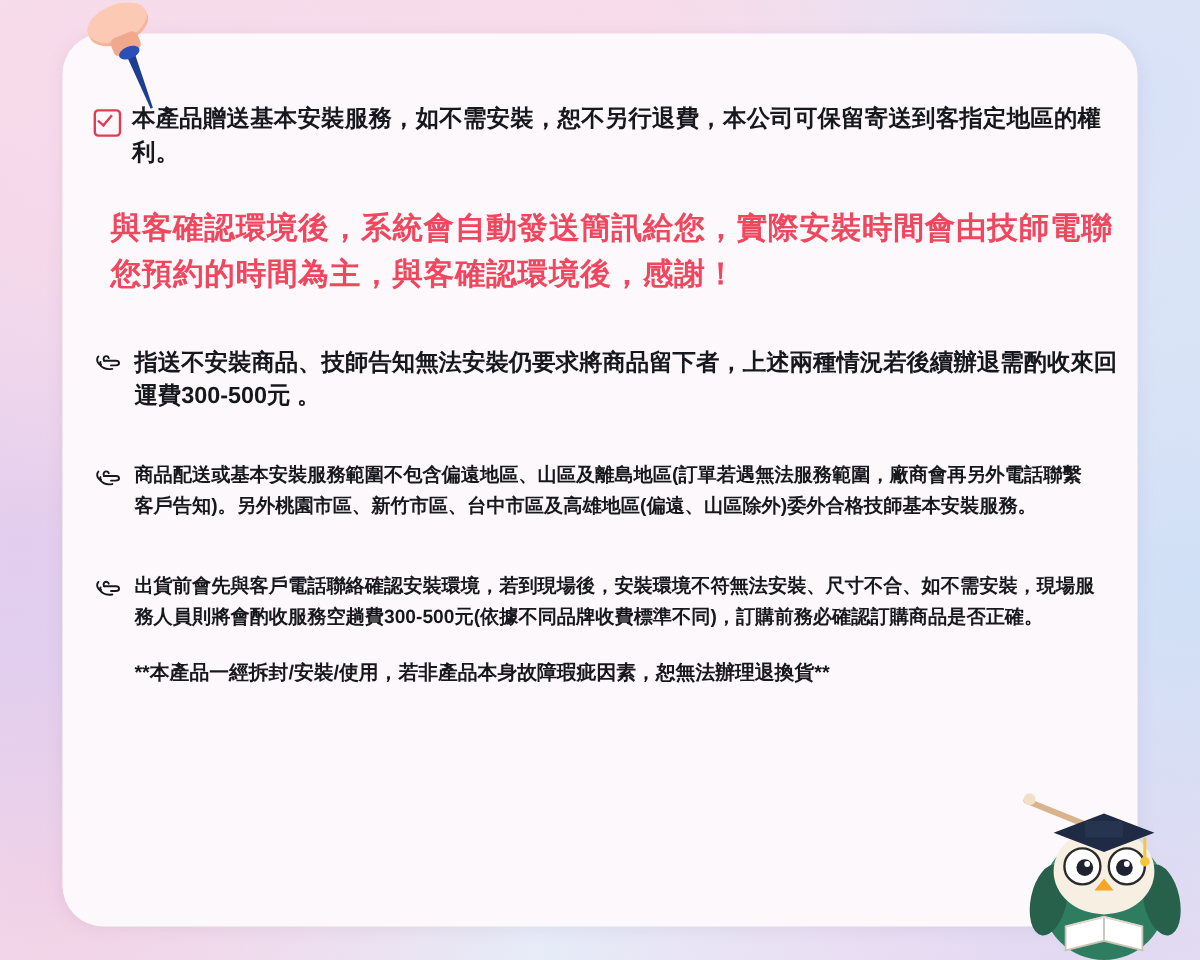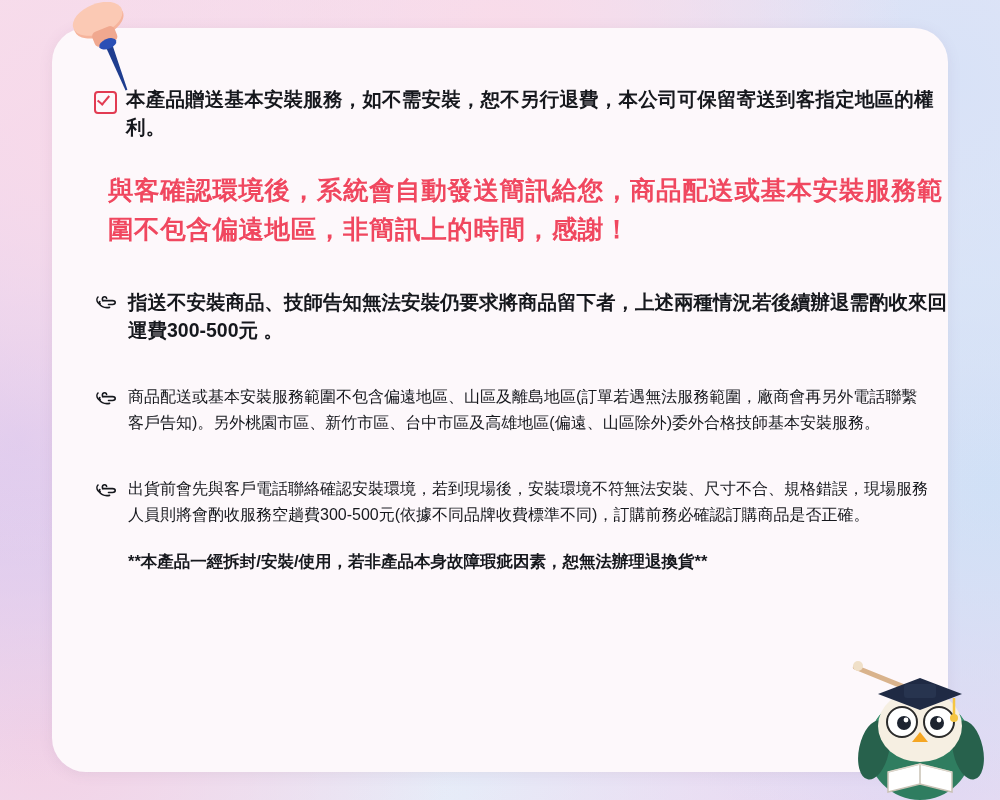--- a/index.html
+++ b/index.html
@@ -33,21 +33,21 @@
     left: 52px;
     top: 28px;
     width: 896px;
     height: 744px;
     background: #fdf8fb;
     border-radius: 34px;
     box-shadow: 0 2px 14px rgba(120, 90, 130, 0.10);
   }
   .content {
     position: absolute;
-    left: 94px;
+    left: 78px;
     top: 86px;
     width: 860px;
   }
 
   
   .check-row {
     display: flex;
     align-items: flex-start;
     margin-bottom: 6px;
   }
@@ -110,21 +110,21 @@
   .hand-icon svg { display: block; }
   .hand-text-lg {
     font-size: 19.5px;
     font-weight: bold;
     color: #16181d;
     line-height: 1.45;
     max-width: 820px;
   }
   .hand-text-sm {
     font-size: 16px;
-    font-weight: normal;
+    font-weight: bold;
     color: #16181d;
     line-height: 1.62;
     max-width: 800px;
   }
   .note {
     font-size: 16.5px;
     font-weight: bold;
     color: #16181d;
     line-height: 1.6;
     margin-left: 34px;
@@ -169,21 +169,21 @@
   </div>
 
   <div class="content">
 
     <div class="check-row">
       <span class="check-box"></span>
       <span class="check-text">本產品贈送基本安裝服務，如不需安裝，恕不另行退費，本公司可保留寄送到客指定地區的權利。</span>
     </div>
 
 
-    <div class="red-block">與客確認環境後，系統會自動發送簡訊給您，商品配送或基本安裝服務範圍不包含偏遠地區，非簡訊上的時間，感謝！</div>
+    <div class="red-block">與客確認環境後，系統會自動發送簡訊給您，實際安裝時間會由技師電聯您預約的時間為主，與客確認環境後，感謝！</div>
 
     <div class="hand-row">
       <span class="hand-icon">
         <svg viewBox="0 0 26 26" width="26" height="26">
           <g fill="none" stroke="#16181d" stroke-width="1.6" stroke-linejoin="round" stroke-linecap="round">
             <path d="M4 7 C2.6 8.4 2.6 11 4 12.6 C5.4 14.2 6.6 15.6 8.4 16.6 C10.6 17.8 13 17.8 15.6 17.4"></path>
             <path d="M8.6 10.6 L18.5 10.6 C20 10.6 21.2 11.4 21.2 12.6 C21.2 13.8 20 14.5 18.5 14.5 L14.5 14.5"></path>
             <path d="M8.8 10.6 C8 9.4 8.2 7.6 9.6 7 C11 6.4 12.4 7.2 12.6 8.4"></path>
             <path d="M6.2 13.6 C5.4 13.2 5.2 12.2 5.8 11.6"></path>
           </g>
@@ -211,21 +211,21 @@
         <svg viewBox="0 0 26 26" width="26" height="26">
           <g fill="none" stroke="#16181d" stroke-width="1.6" stroke-linejoin="round" stroke-linecap="round">
             <path d="M4 7 C2.6 8.4 2.6 11 4 12.6 C5.4 14.2 6.6 15.6 8.4 16.6 C10.6 17.8 13 17.8 15.6 17.4"></path>
             <path d="M8.6 10.6 L18.5 10.6 C20 10.6 21.2 11.4 21.2 12.6 C21.2 13.8 20 14.5 18.5 14.5 L14.5 14.5"></path>
             <path d="M8.8 10.6 C8 9.4 8.2 7.6 9.6 7 C11 6.4 12.4 7.2 12.6 8.4"></path>
             <path d="M6.2 13.6 C5.4 13.2 5.2 12.2 5.8 11.6"></path>
           </g>
         </svg>
       </span>
       <div>
-        <div class="hand-text-sm">出貨前會先與客戶電話聯絡確認安裝環境，若到現場後，安裝環境不符無法安裝、尺寸不合、規格錯誤，現場服務人員則將會酌收服務空趟費300-500元(依據不同品牌收費標準不同)，訂購前務必確認訂購商品是否正確。</div>
+        <div class="hand-text-sm">出貨前會先與客戶電話聯絡確認安裝環境，若到現場後，安裝環境不符無法安裝、尺寸不合、如不需安裝，現場服務人員則將會酌收服務空趟費300-500元(依據不同品牌收費標準不同)，訂購前務必確認訂購商品是否正確。</div>
       </div>
     </div>
 
     <div class="note first">**本產品一經拆封/安裝/使用，若非產品本身故障瑕疵因素，恕無法辦理退換貨**</div>
 
   </div>
 
   <div class="owl">
     <svg viewBox="0 0 150 160" width="150" height="160">
 

